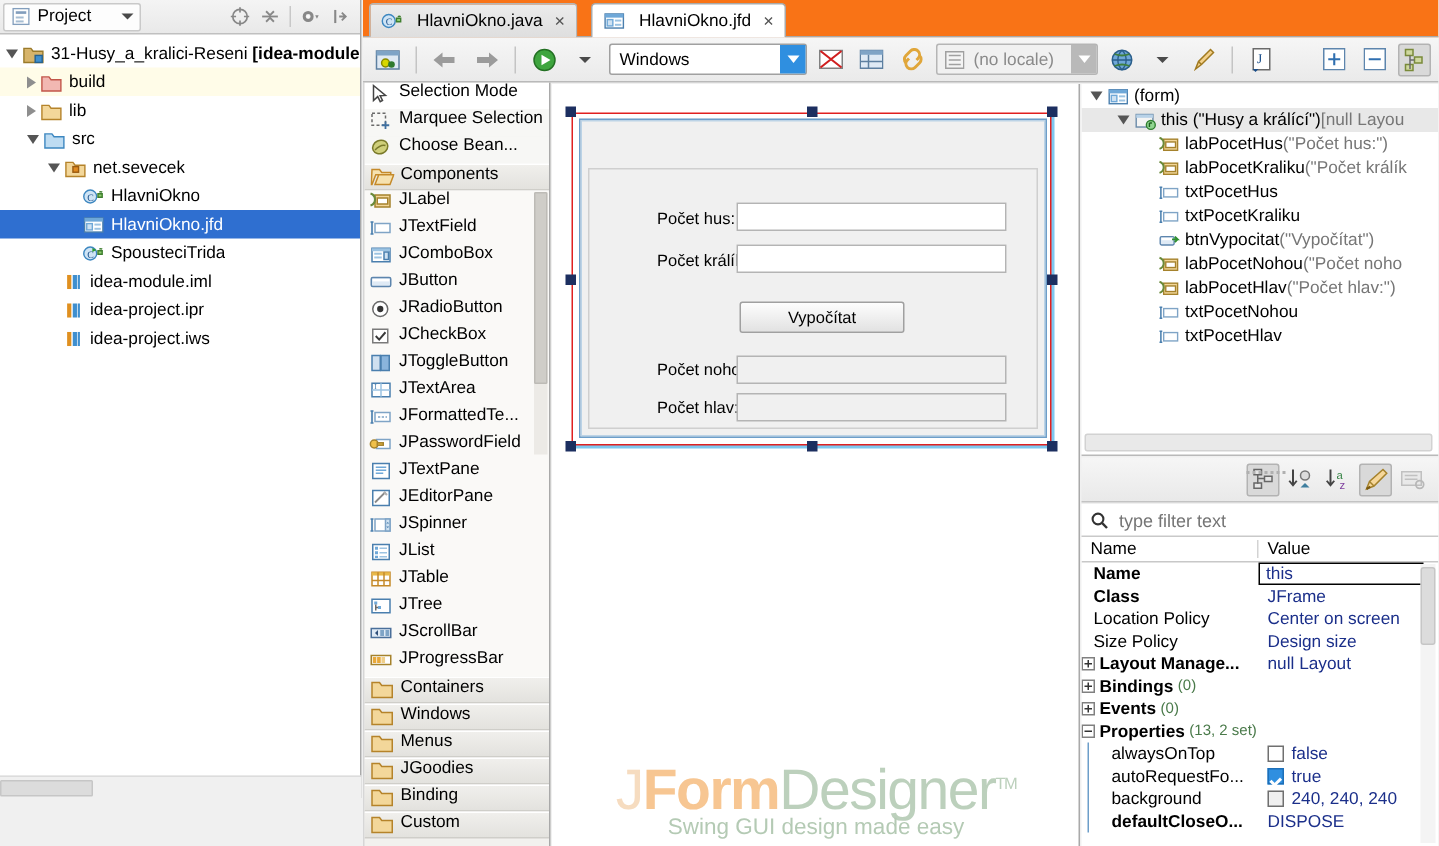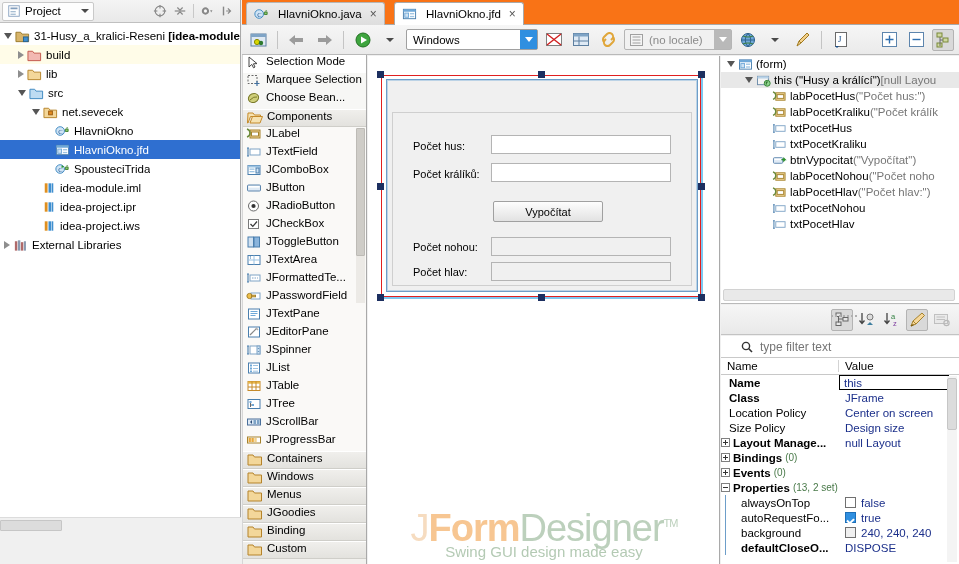--- a/index.html
+++ b/index.html
@@ -167,21 +167,21 @@
     width: 23px; height: 17px; border: 1px solid #9bb7d0; border-radius: 2px;
     background: linear-gradient(#f6fafd,#dfeaf5);
     display: flex; align-items: center; justify-content: center;
   }
   .wbtn.close {
     width: 33px; border-color: #c06b5a;
     background: linear-gradient(#e8846c,#c63b28 60%,#b02f1c);
   }
   .jf-body { position: absolute; left: 5px; top: 32px; right: 5px; bottom: 5px;
     background: #f0f0f0; border: 1px solid #cfcfcf; }
-  .f-lab { position: absolute; font-size: 11px; color: #000; }
+  .f-lab { position: absolute; font-size: 11px; color: #000; margin-left: 25px; }
   .f-tf {
     position: absolute; height: 19px; background: #ffffff; border: 1px solid #b4b4b4;
   }
   .f-tf.ro { background: #f0f0f0; }
   .f-btn {
     position: absolute; height: 21px; border: 1px solid #a0a0a0; border-radius: 2px;
     background: linear-gradient(#fdfdfd,#e2e2e2);
     display: flex; align-items: center; justify-content: center; font-size: 11px;
   }
 
@@ -218,21 +218,21 @@
     border-bottom: 1px solid #c3c3c3;
     display: flex; align-items: center; justify-content: flex-end; gap: 3px; padding-right: 6px;
   }
   .grip { position:absolute; left:110px; top:2px; width:30px; height:4px; }
   .grip i { display:inline-block; width:2px;height:2px;background:#b0b0b0;margin-right:2px; }
 
   
   #filter {
     position: absolute; left: 721px; top: 336px; width: 238px; height: 22px;
     background: #fff; border-bottom: 1px solid #c9c9c9;
-    display: flex; align-items: center; padding-left: 20px; gap: 5px;
+    display: flex; align-items: center; padding-left: 6px; gap: 5px;
   }
   #filter .ph { color: #8c8c8c; font-size: 12px; }
   #proptable {
     position: absolute; left: 721px; top: 358px; width: 238px; height: 206px;
     background: #fff; overflow: hidden;
   }
   .phead {
     display: flex; height: 17px; align-items: center;
     background: #fff; border-bottom: 1px solid #c8c8c8; font-size: 11.5px;
   }
@@ -410,31 +410,20 @@
         </div>
         <div class="trow">
           <span style="display:inline-block;width:28px"></span>
           <span class="sp"></span>
           <svg class="ic" viewBox="0 0 16 14">
             <rect x="4" y="2" width="3" height="10" fill="#e09020"></rect>
             <path d="M8 2 l3 0 l0 10 l-3 0 z" fill="#3f8fcf"></path>
             <rect x="11.5" y="2" width="1.6" height="10" fill="#3f8fcf"></rect>
           </svg>
           <span class="tlabel">idea-project.iws</span>
-        </div>
-        <div class="trow">
-          <span style="display:inline-block;width:0px"></span>
-          <span class="arrow-r"></span>
-          <svg class="ic" viewBox="0 0 16 14">
-            <rect x="2" y="3" width="2.6" height="10" fill="#b06a6a"></rect>
-            <rect x="5.2" y="2" width="2.6" height="11" fill="#8a9ab0"></rect>
-            <rect x="8.4" y="4" width="2.6" height="9" fill="#b06a6a"></rect>
-            <rect x="11.6" y="3" width="2.2" height="10" fill="#8a9ab0"></rect>
-          </svg>
-          <span class="tlabel">External Libraries</span>
         </div>
       </div>
     <div class="proj-hscroll">
       <div class="thumb"></div>
     </div>
   </div>
 
   <div id="palette">
       <div class="pal-item mode">
         <svg class="pal-ic" viewBox="0 0 16 14">

